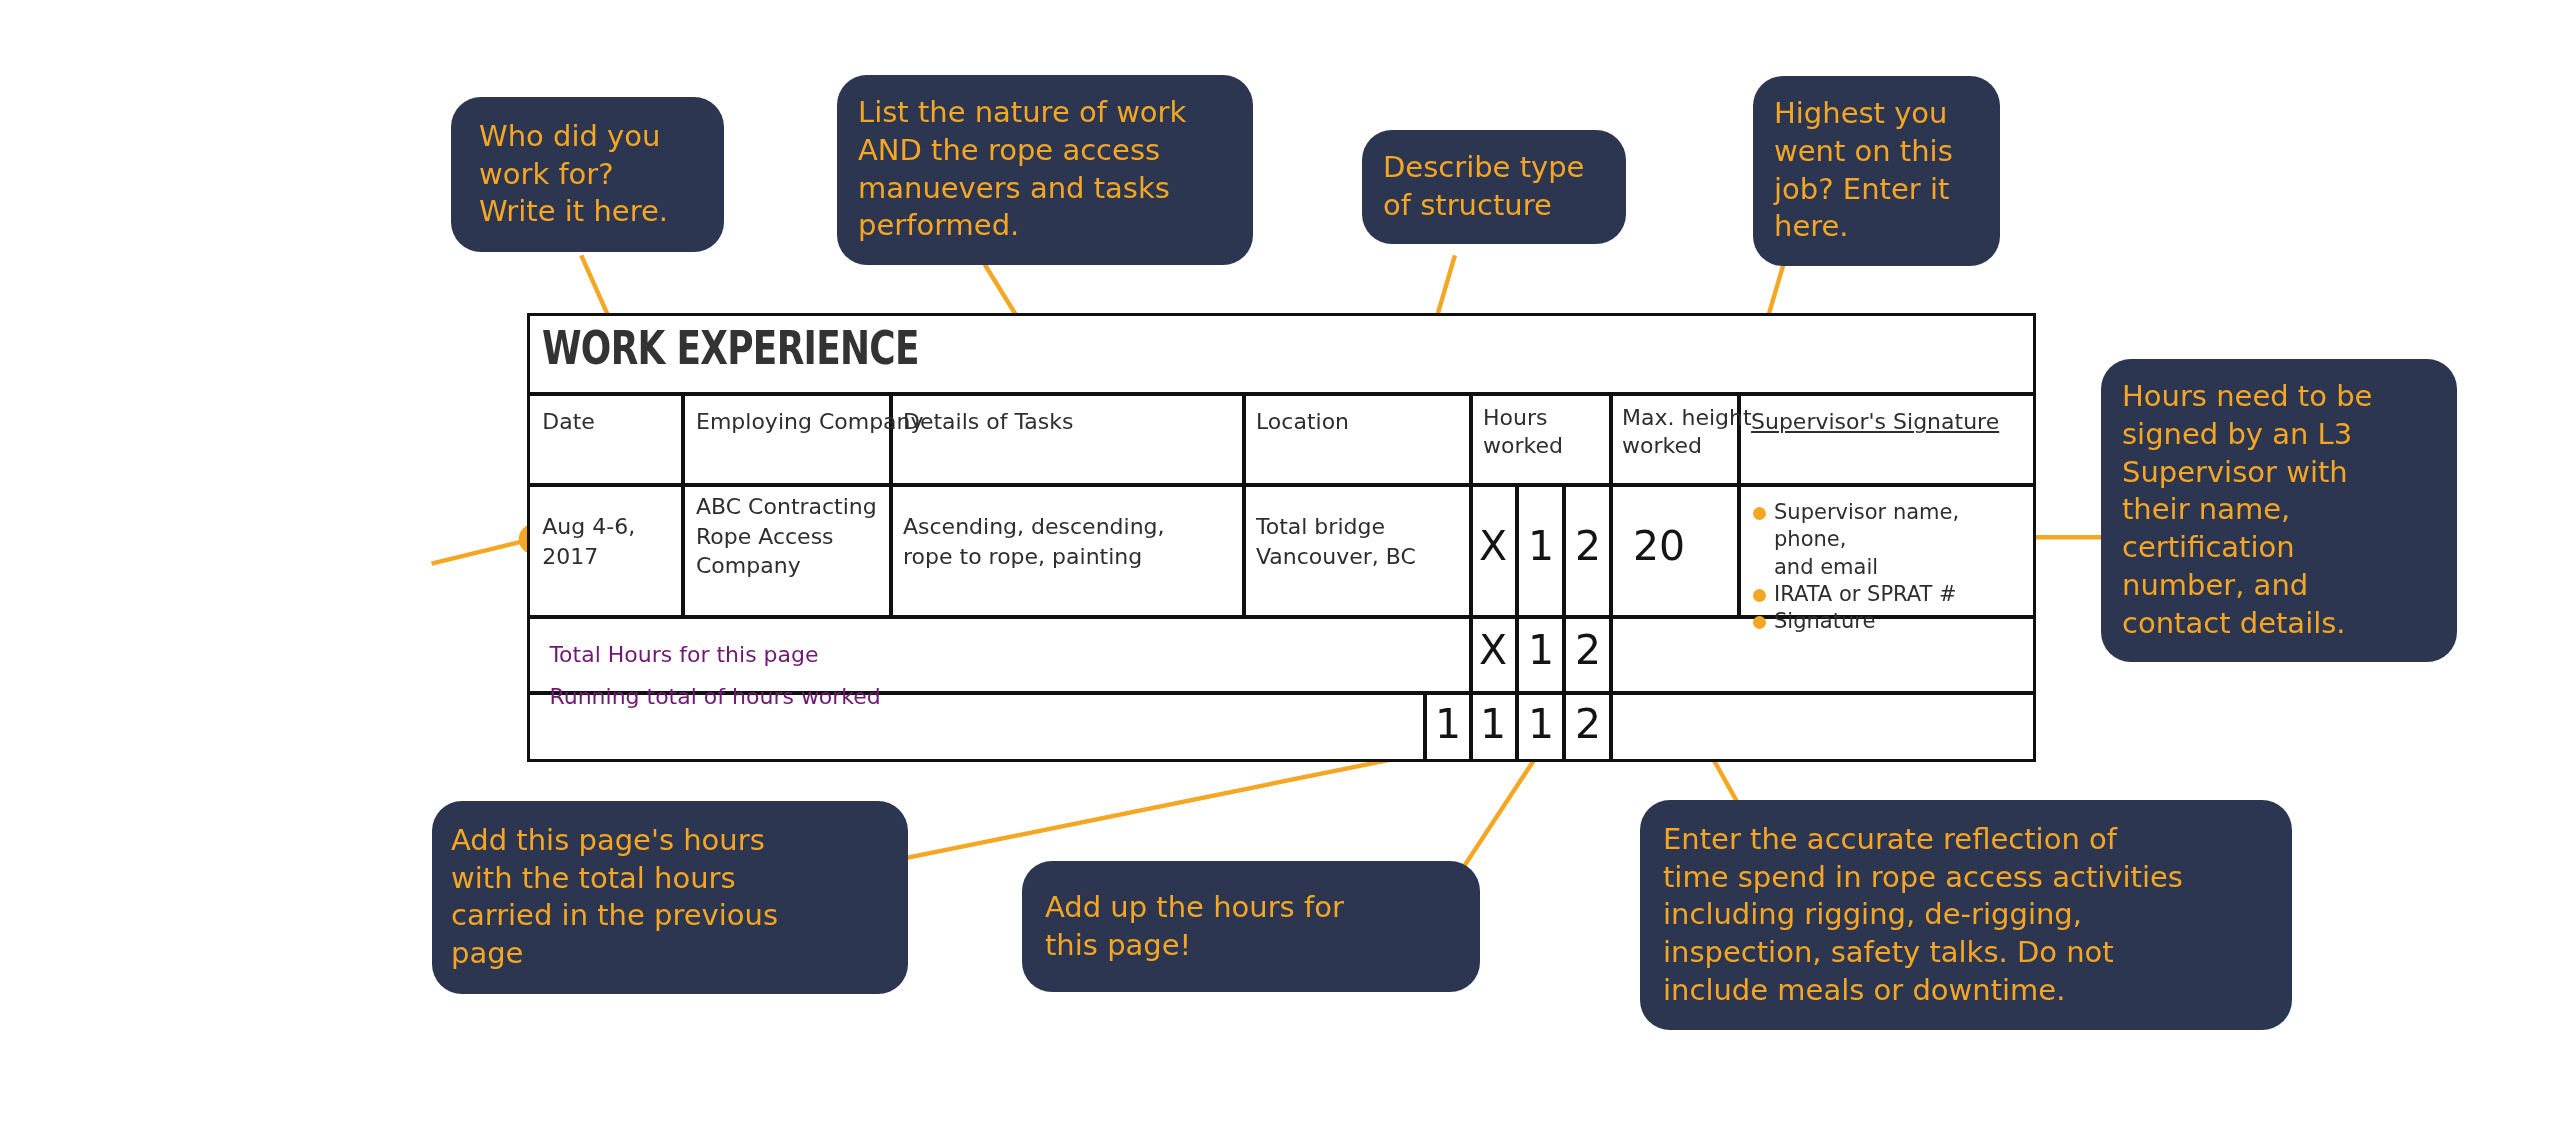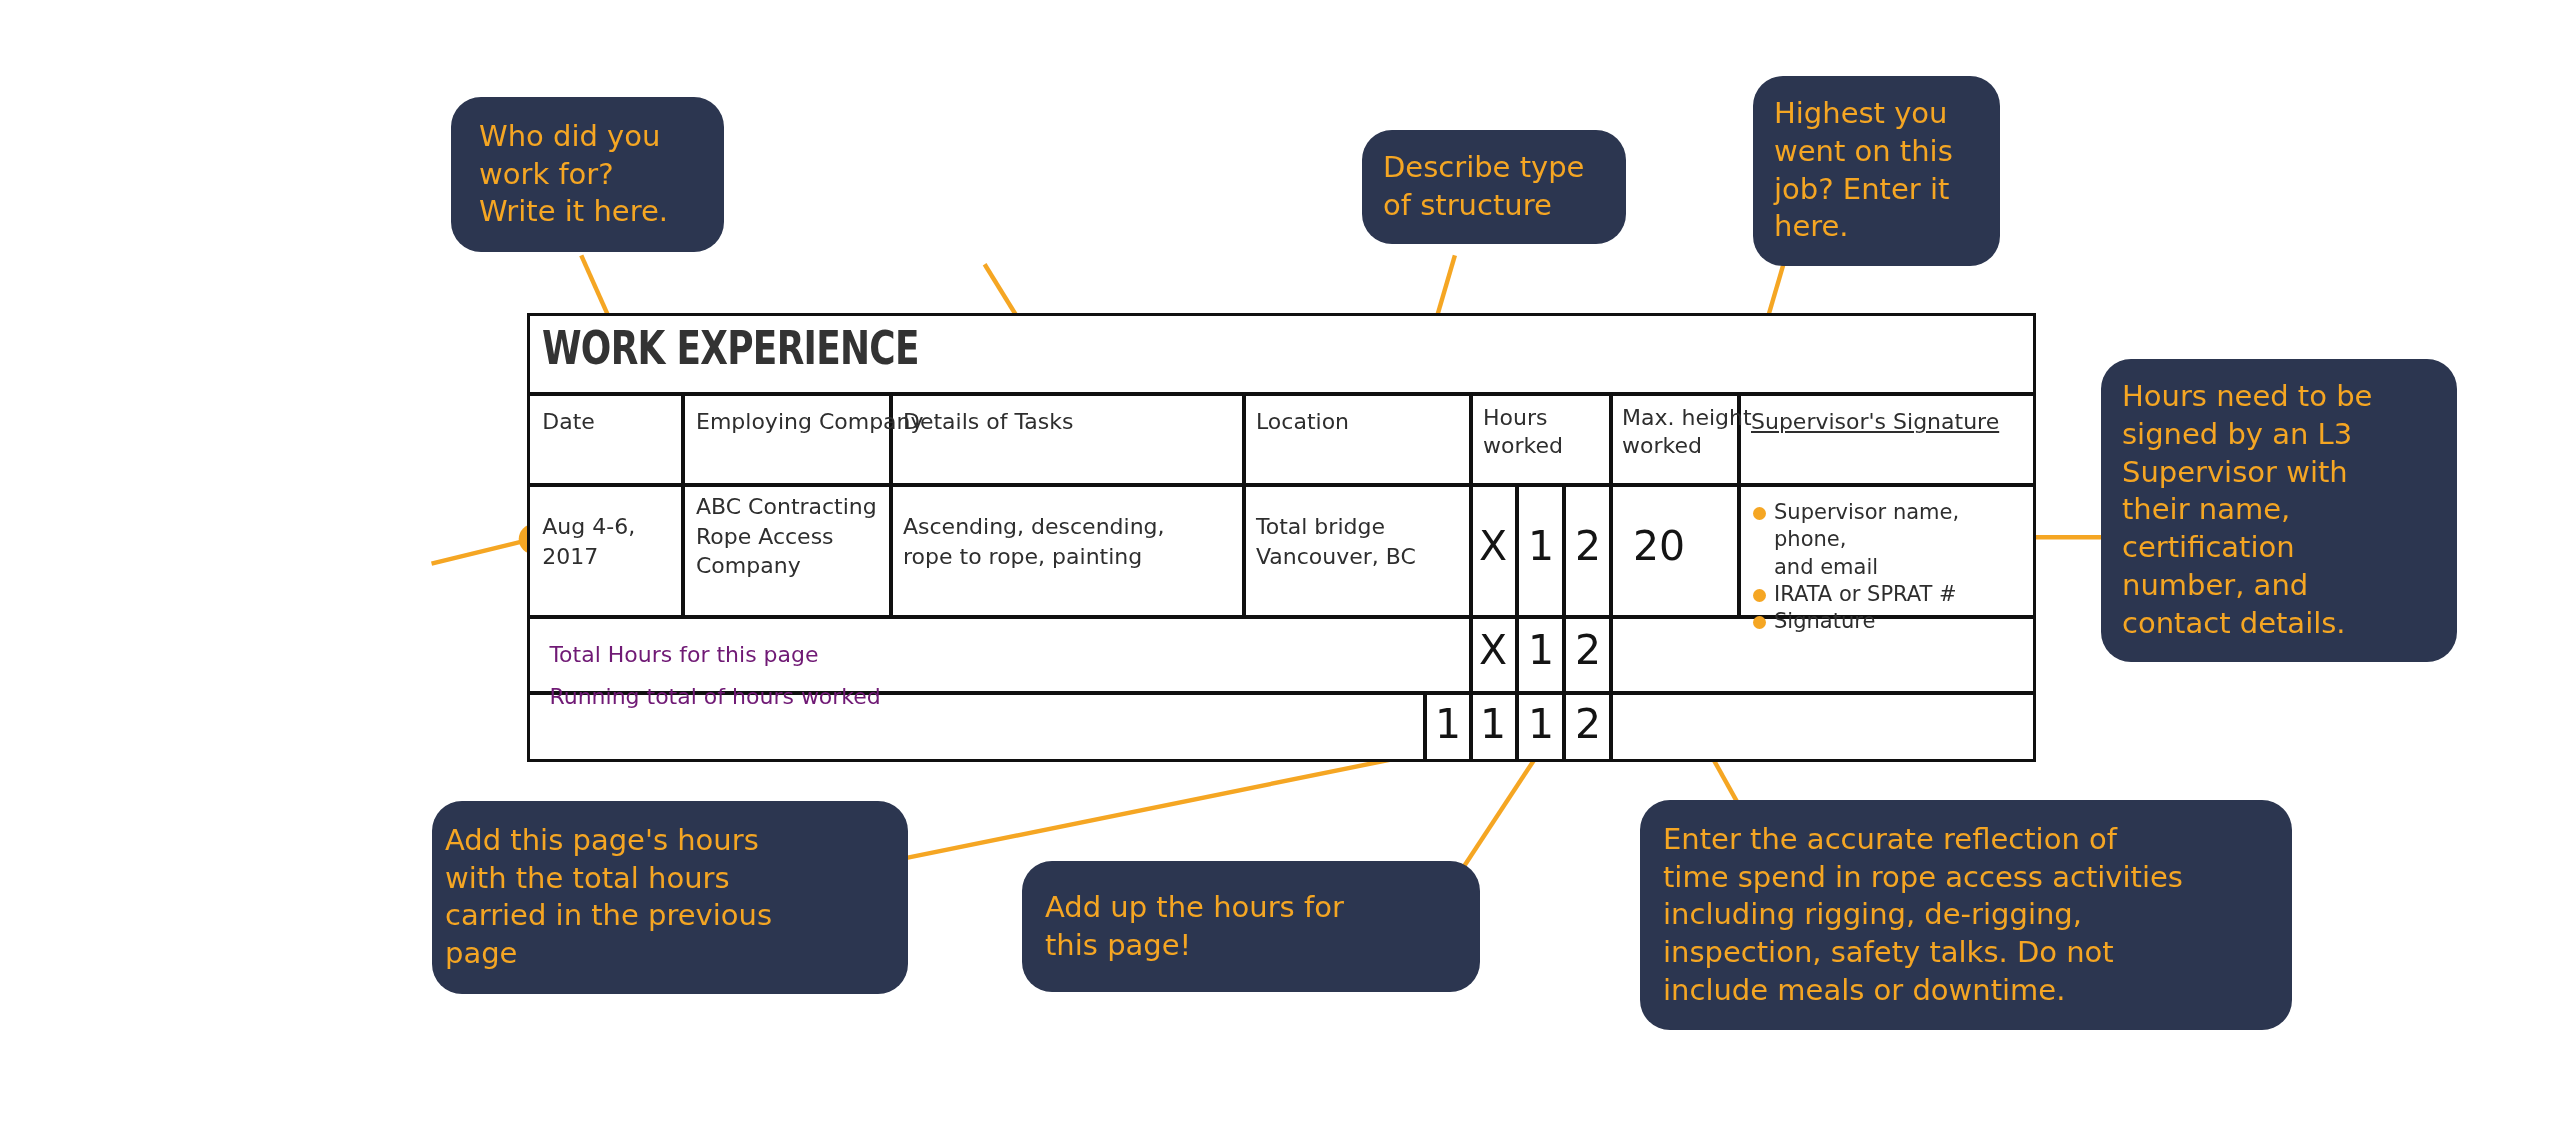--- a/index.html
+++ b/index.html
@@ -196,38 +196,42 @@
     <div class="bigdigit" style="left:942px; width:42px; top:388px;">1</div>
     <div class="bigdigit" style="left:990px; width:42px; top:388px;">1</div>
     <div class="bigdigit" style="left:1037px; width:42px; top:388px;">2</div>
   </div>
 
 
   <div class="callout" style="left:451px; top:97px; width:273px; padding:21px 28px; font-size:29px;">Who did you
 work for?
 Write it here.</div>
 
+  <div class="callout" style="left:837px; top:75px; width:416px; padding:19.4px 21px; font-size:29px;">List the nature of work
+AND the rope access
+manuevers and tasks
+performed.</div>
 
   <div class="callout" style="left:1362px; top:130px; width:264px; padding:19.4px 21px; font-size:29px;">Describe type
 of structure</div>
 
   <div class="callout" style="left:1753px; top:76px; width:247px; padding:19.4px 21px; font-size:29px;">Highest you
 went on this
 job? Enter it
 here.</div>
 
   <div class="callout" style="left:2101px; top:359px; width:356px; padding:19.4px 21px; font-size:29px;">Hours need to be
 signed by an L3
 Supervisor with
 their name,
 certification
 number, and
 contact details.</div>
 
-  <div class="callout" style="left:432px; top:801px; width:476px; padding:21px 13px; font-size:29px;">Add this page's hours
+  <div class="callout" style="left:432px; top:801px; width:476px; padding:21px 19px; font-size:29px;">Add this page's hours
 with the total hours
 carried in the previous
 page</div>
 
   <div class="callout" style="left:1022px; top:861px; width:458px; padding:28px 23px; font-size:29px;">Add up the hours for
 this page!</div>
 
   <div class="callout" style="left:1640px; top:800px; width:652px; padding:21px 23px; font-size:29px;">Enter the accurate reflection of
 time spend in rope access activities
 including rigging, de-rigging,

